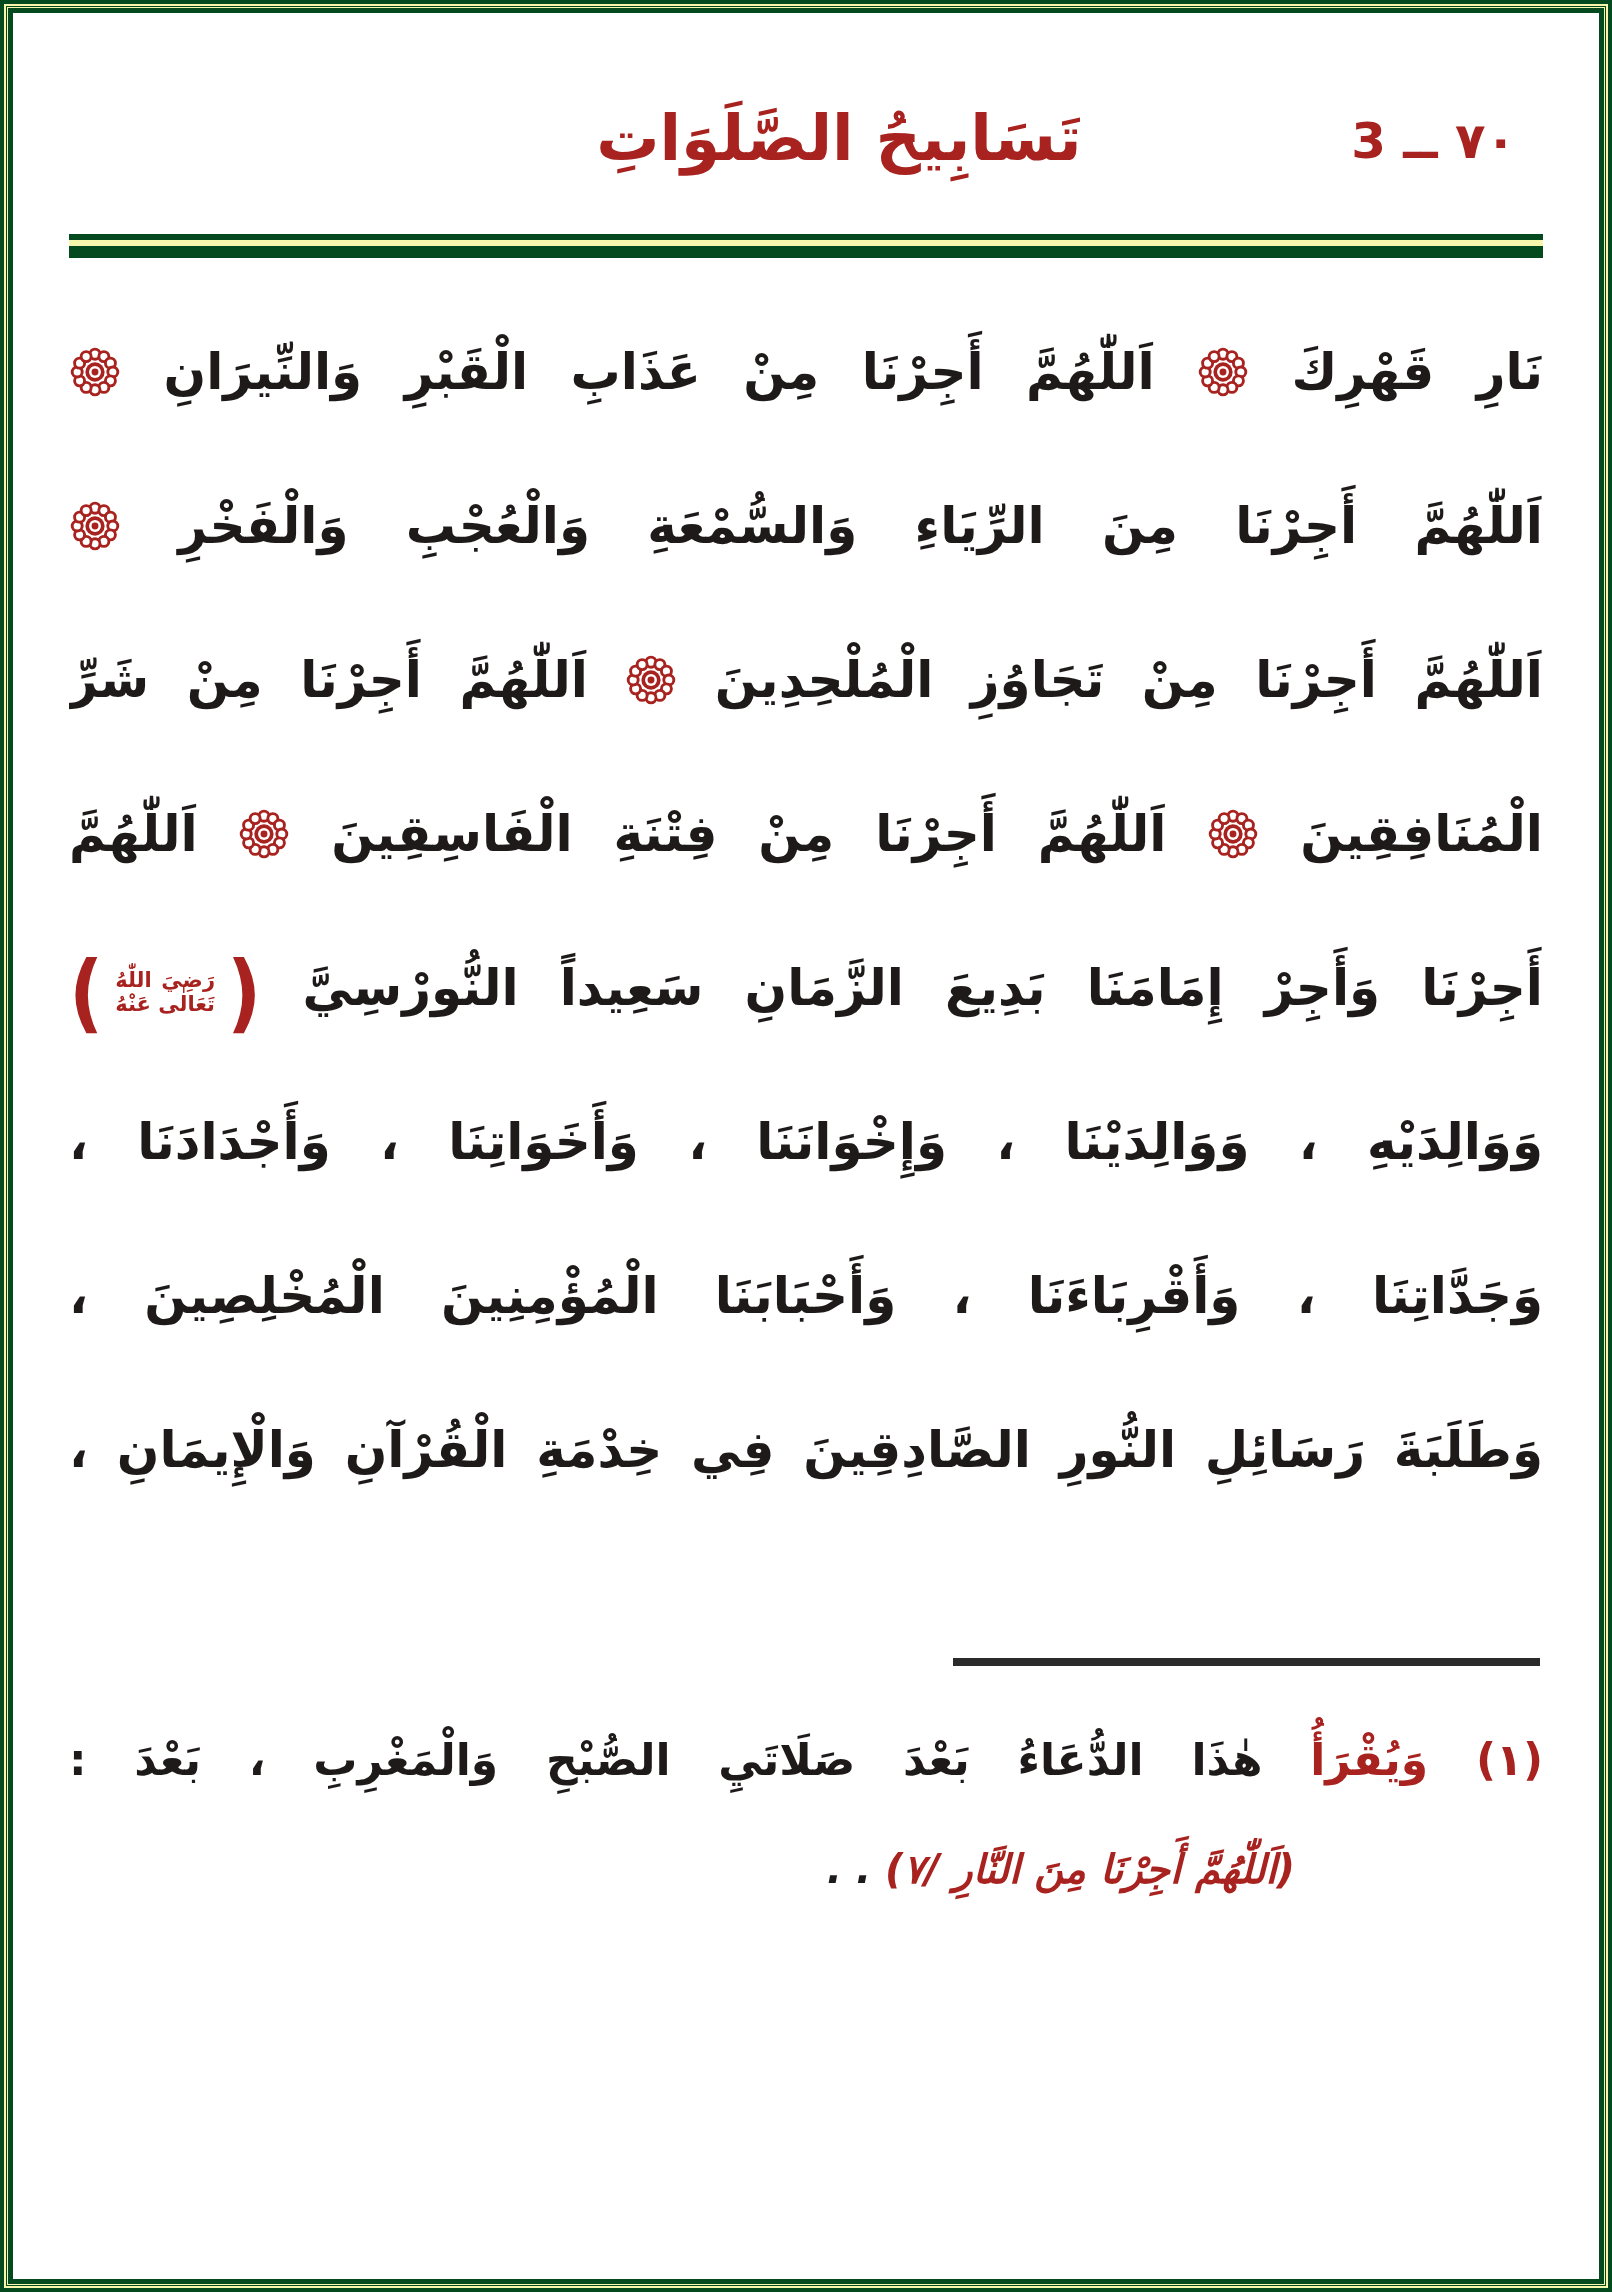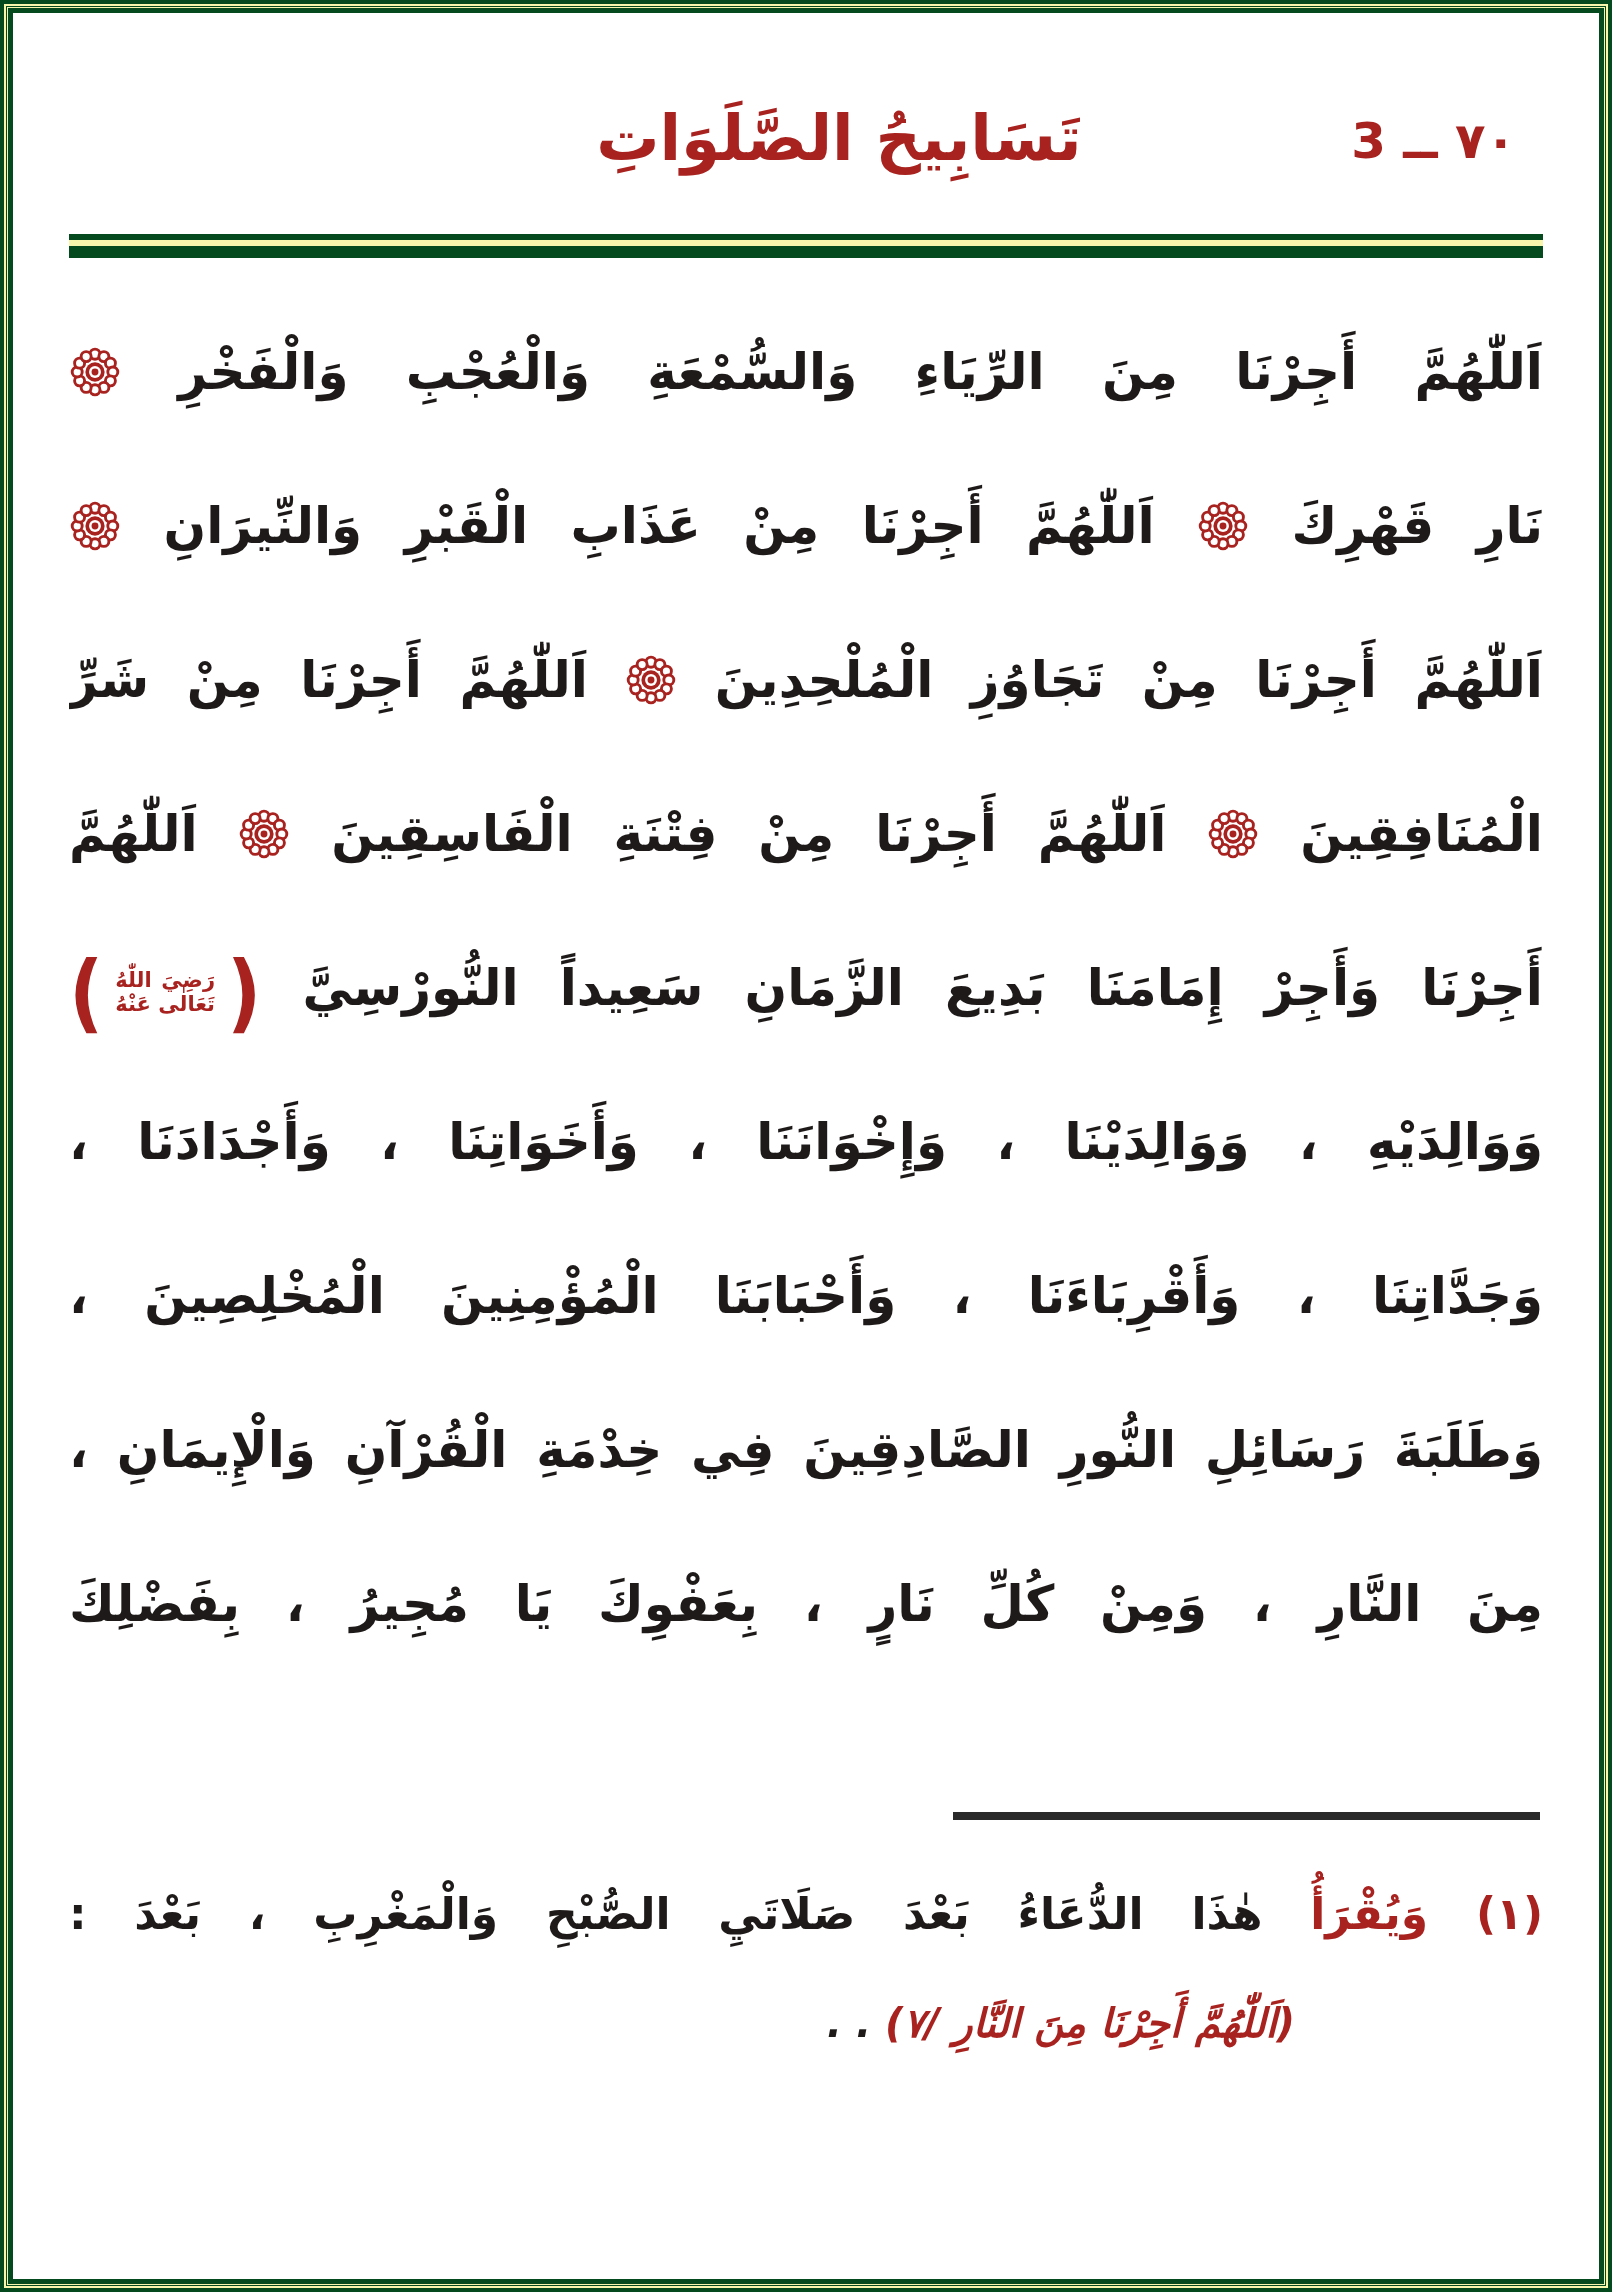--- a/index.html
+++ b/index.html
@@ -146,32 +146,32 @@
 
       <div class="hdr-rule">
         <div class="g1"></div>
         <div class="c1"></div>
         <div class="g2"></div>
       </div>
 
       <main class="prayer">
 
         <div class="pline">
+          <span>نَارِ قَهْرِكَ</span>
+          <svg class="rosette" viewBox="0 0 54 54">
+                    <use href="#rosette-shape"></use>
+                  </svg>
+          <span>اَللّٰهُمَّ أَجِرْنَا مِنْ عَذَابِ الْقَبْرِ وَالنِّيرَانِ</span>
+          <svg class="rosette" viewBox="0 0 54 54">
+                    <use href="#rosette-shape"></use>
+                  </svg>
+        </div>
+
+        <div class="pline">
           <span>اَللّٰهُمَّ أَجِرْنَا مِنَ الرِّيَاءِ وَالسُّمْعَةِ وَالْعُجْبِ وَالْفَخْرِ</span>
-          <svg class="rosette" viewBox="0 0 54 54">
-                    <use href="#rosette-shape"></use>
-                  </svg>
-        </div>
-
-        <div class="pline">
-          <span>نَارِ قَهْرِكَ</span>
-          <svg class="rosette" viewBox="0 0 54 54">
-                    <use href="#rosette-shape"></use>
-                  </svg>
-          <span>اَللّٰهُمَّ أَجِرْنَا مِنْ عَذَابِ الْقَبْرِ وَالنِّيرَانِ</span>
           <svg class="rosette" viewBox="0 0 54 54">
                     <use href="#rosette-shape"></use>
                   </svg>
         </div>
 
         <div class="pline">
           <span>اَللّٰهُمَّ أَجِرْنَا مِنْ تَجَاوُزِ الْمُلْحِدِينَ</span>
           <svg class="rosette" viewBox="0 0 54 54">
                     <use href="#rosette-shape"></use>
                   </svg>
@@ -207,23 +207,20 @@
         </div>
 
         <div class="pline">
           <span>وَجَدَّاتِنَا ، وَأَقْرِبَاءَنَا ، وَأَحْبَابَنَا الْمُؤْمِنِينَ الْمُخْلِصِينَ ،</span>
         </div>
 
         <div class="pline">
           <span>وَطَلَبَةَ رَسَائِلِ النُّورِ الصَّادِقِينَ فِي خِدْمَةِ الْقُرْآنِ وَالْإِيمَانِ ،</span>
         </div>
 
-        <div class="pline">
-          <span>مِنَ النَّارِ ، وَمِنْ كُلِّ نَارٍ ، بِعَفْوِكَ يَا مُجِيرُ ، بِفَضْلِكَ</span>
-        </div>
 
 
       </main>
 
       <footer class="footnote">
         <div class="fn-rule"></div>
         <p class="fn1">
           <span class="red">(١)</span>
           <span class="red">وَيُقْرَأُ</span>
           <span class="ink">هٰذَا الدُّعَاءُ بَعْدَ صَلَاتَيِ الصُّبْحِ وَالْمَغْرِبِ ، بَعْدَ :</span>

